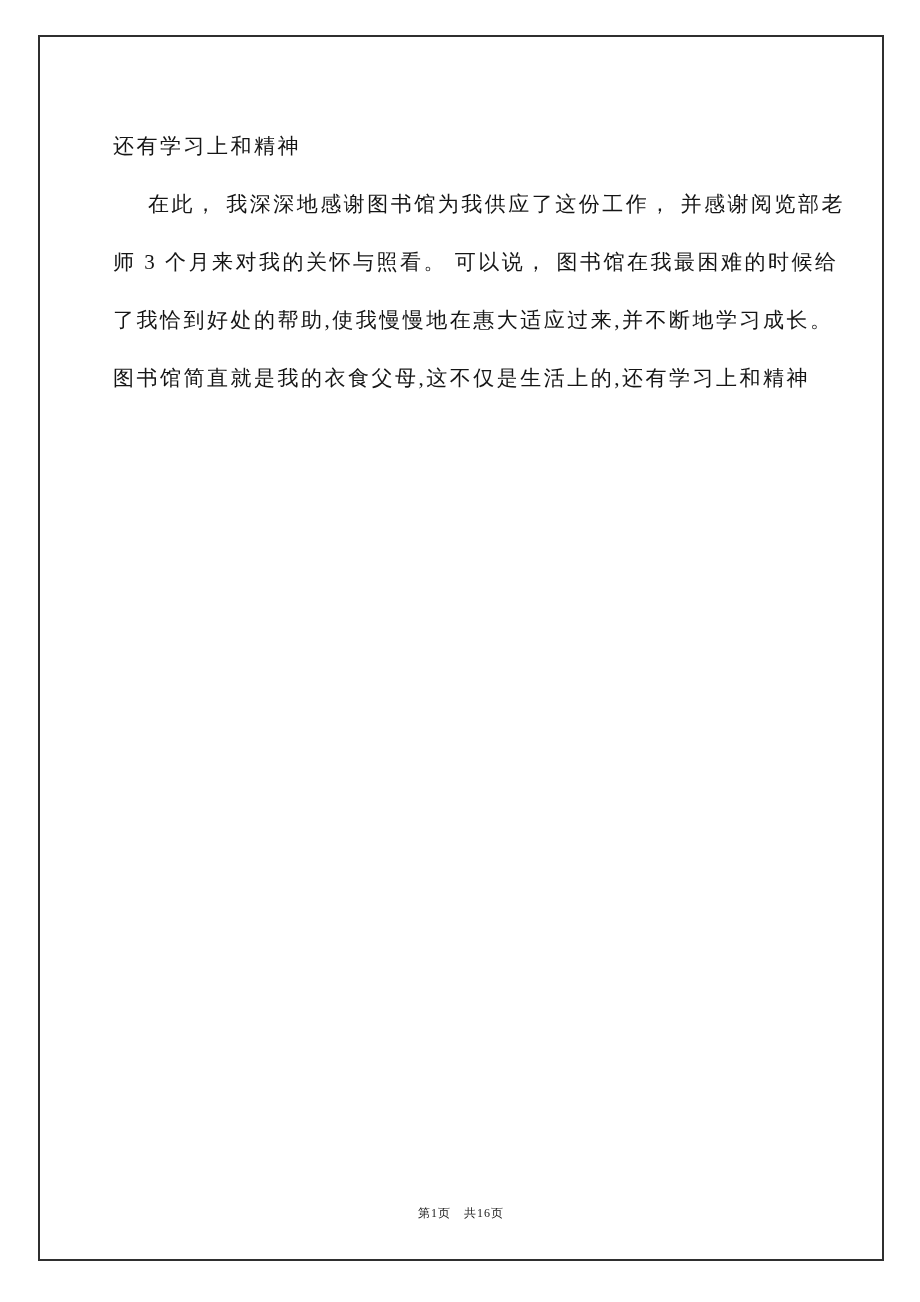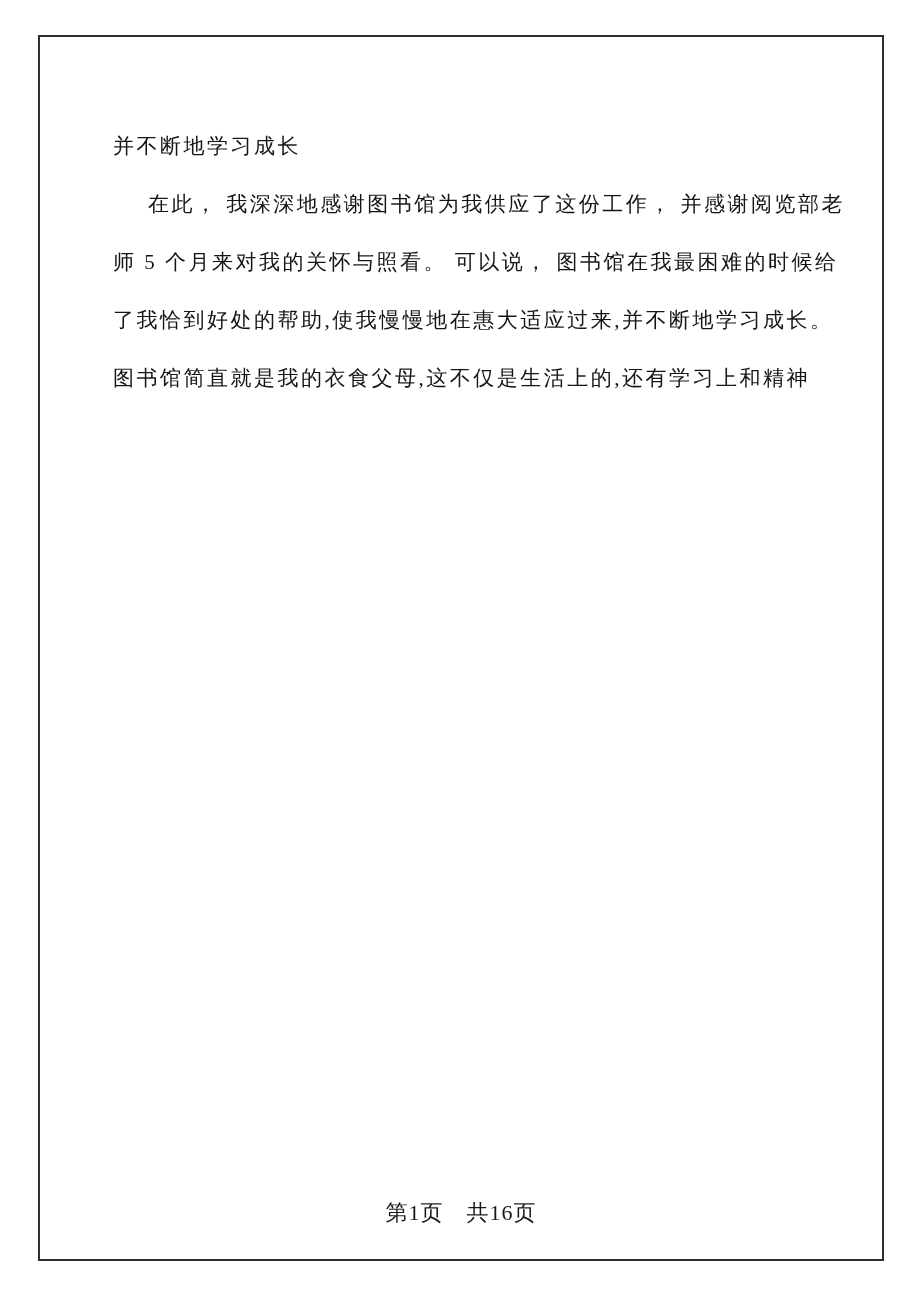--- a/index.html
+++ b/index.html
@@ -46,43 +46,43 @@
   }
   .para.indent {
     text-indent: 35px;
   }
   .page-footer {
     position: absolute;
     left: 38px;
     top: 1198px;
     width: 846px;
     text-align: center;
-    font-size: 22px;
+    font-size: 12px;
     line-height: 30px;
     letter-spacing: 1px;
     color: #1a1a1a;
   }
 </style>
 </head>
 <body>
 
 <div class="page">
 
   <div class="page-border"></div>
 
   <div class="text-col">
 
-    <div class="doc-line">并不断地学习成长</div>
+    <div class="doc-line">还有学习上和精神</div>
 
 
 
 
 
     <div class="para indent">在此， 我深深地感谢图书馆为我供应了这份工作， 并感谢阅览部老
-师 5 个月来对我的关怀与照看。 可以说， 图书馆在我最困难的时候给
+师 3 个月来对我的关怀与照看。 可以说， 图书馆在我最困难的时候给
 了我恰到好处的帮助,使我慢慢地在惠大适应过来,并不断地学习成长。
 图书馆简直就是我的衣食父母,这不仅是生活上的,还有学习上和精神</div>
 
   </div>
 
   <div class="page-footer">第1页　共16页</div>
 
 </div>
 
 </body></html>

